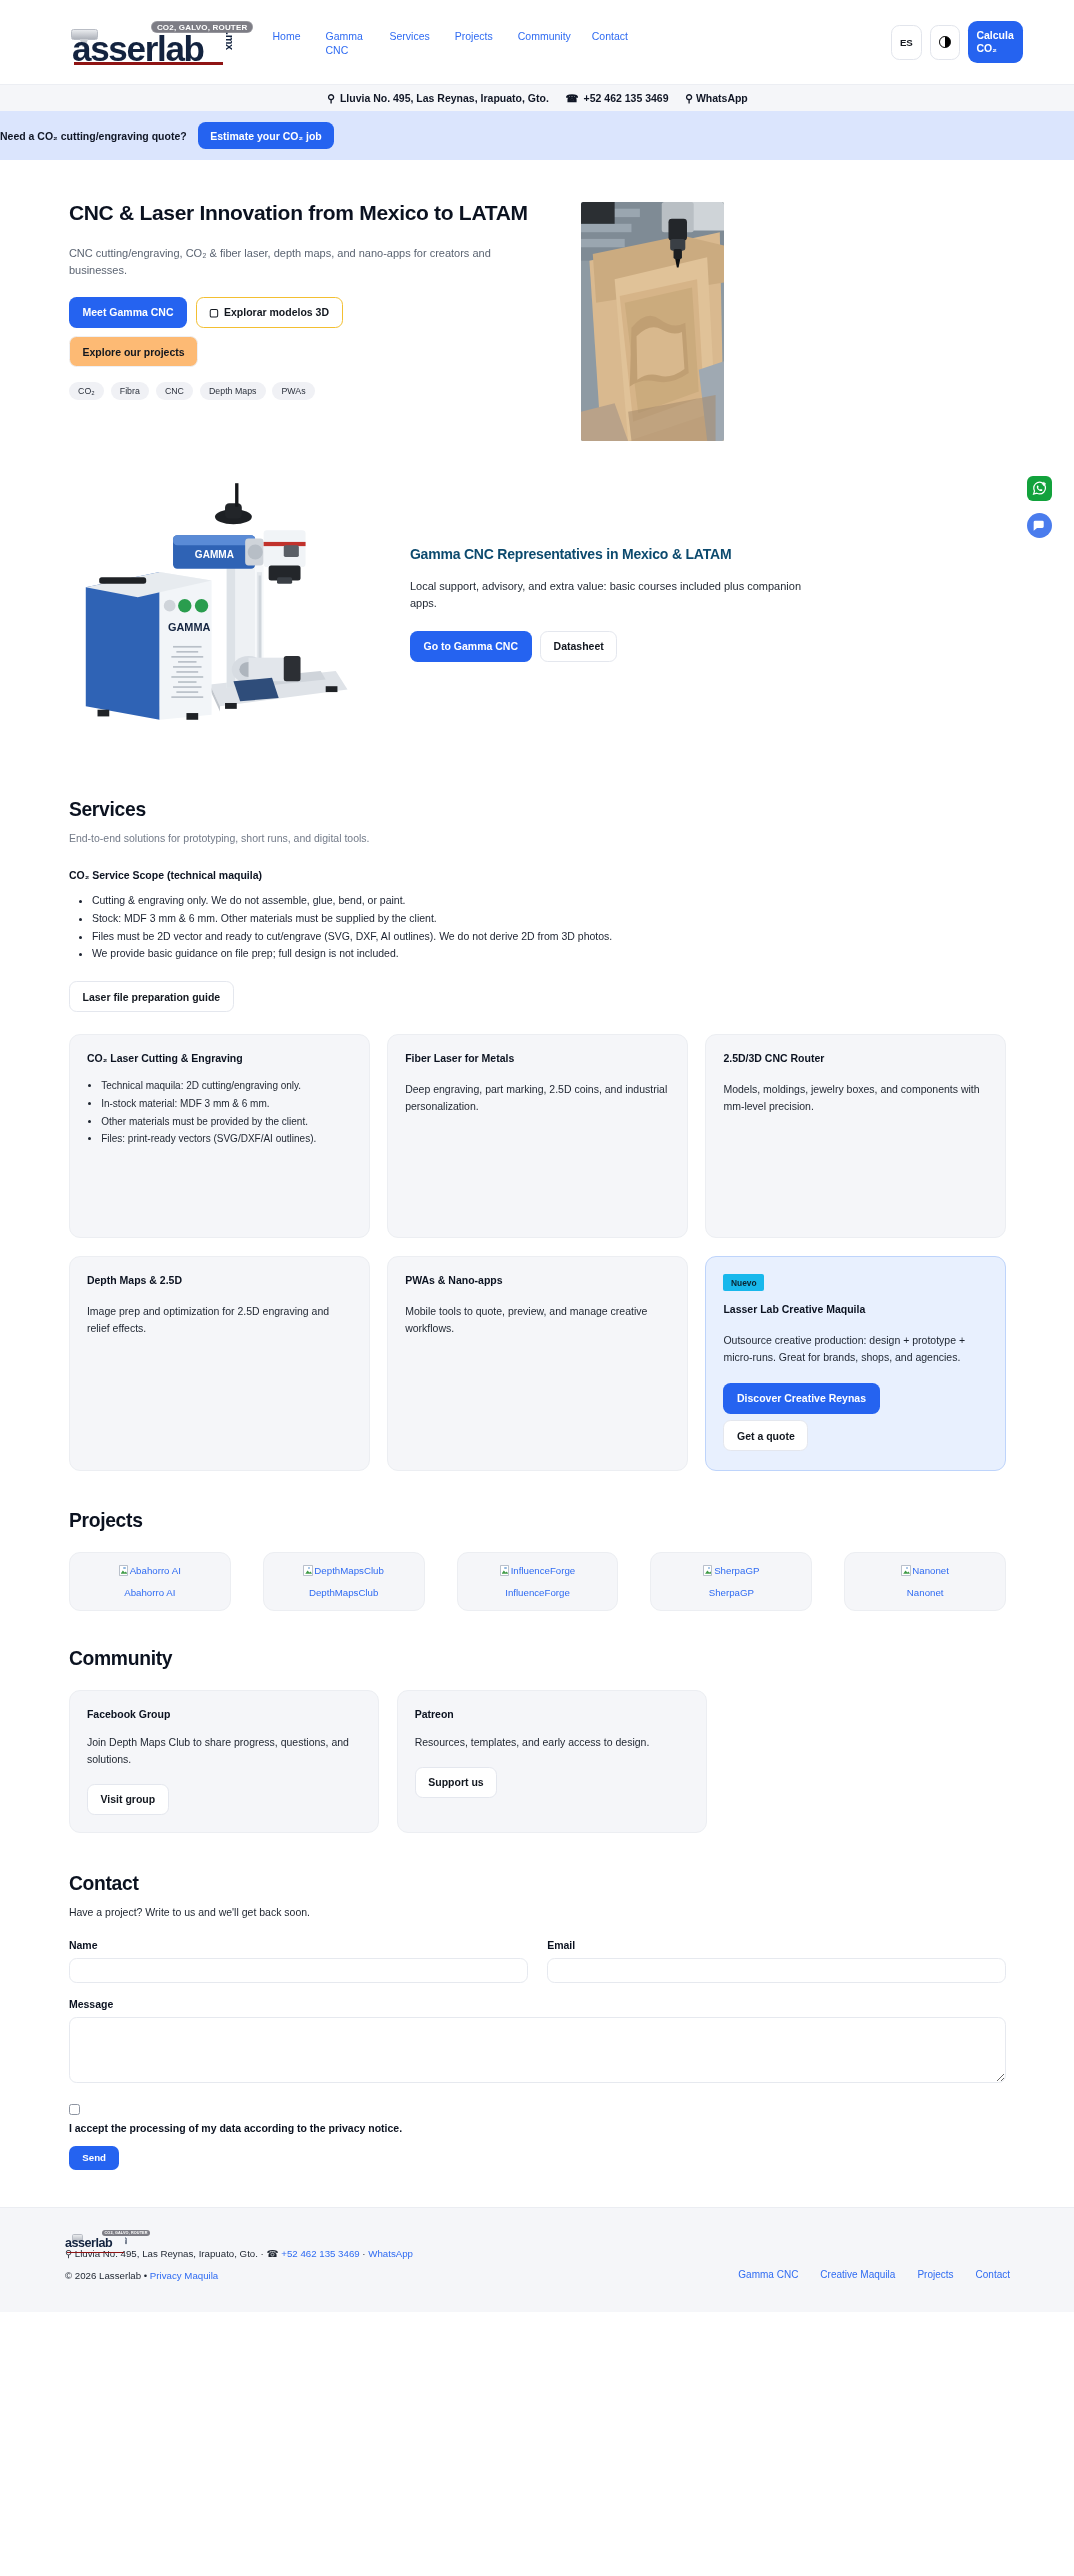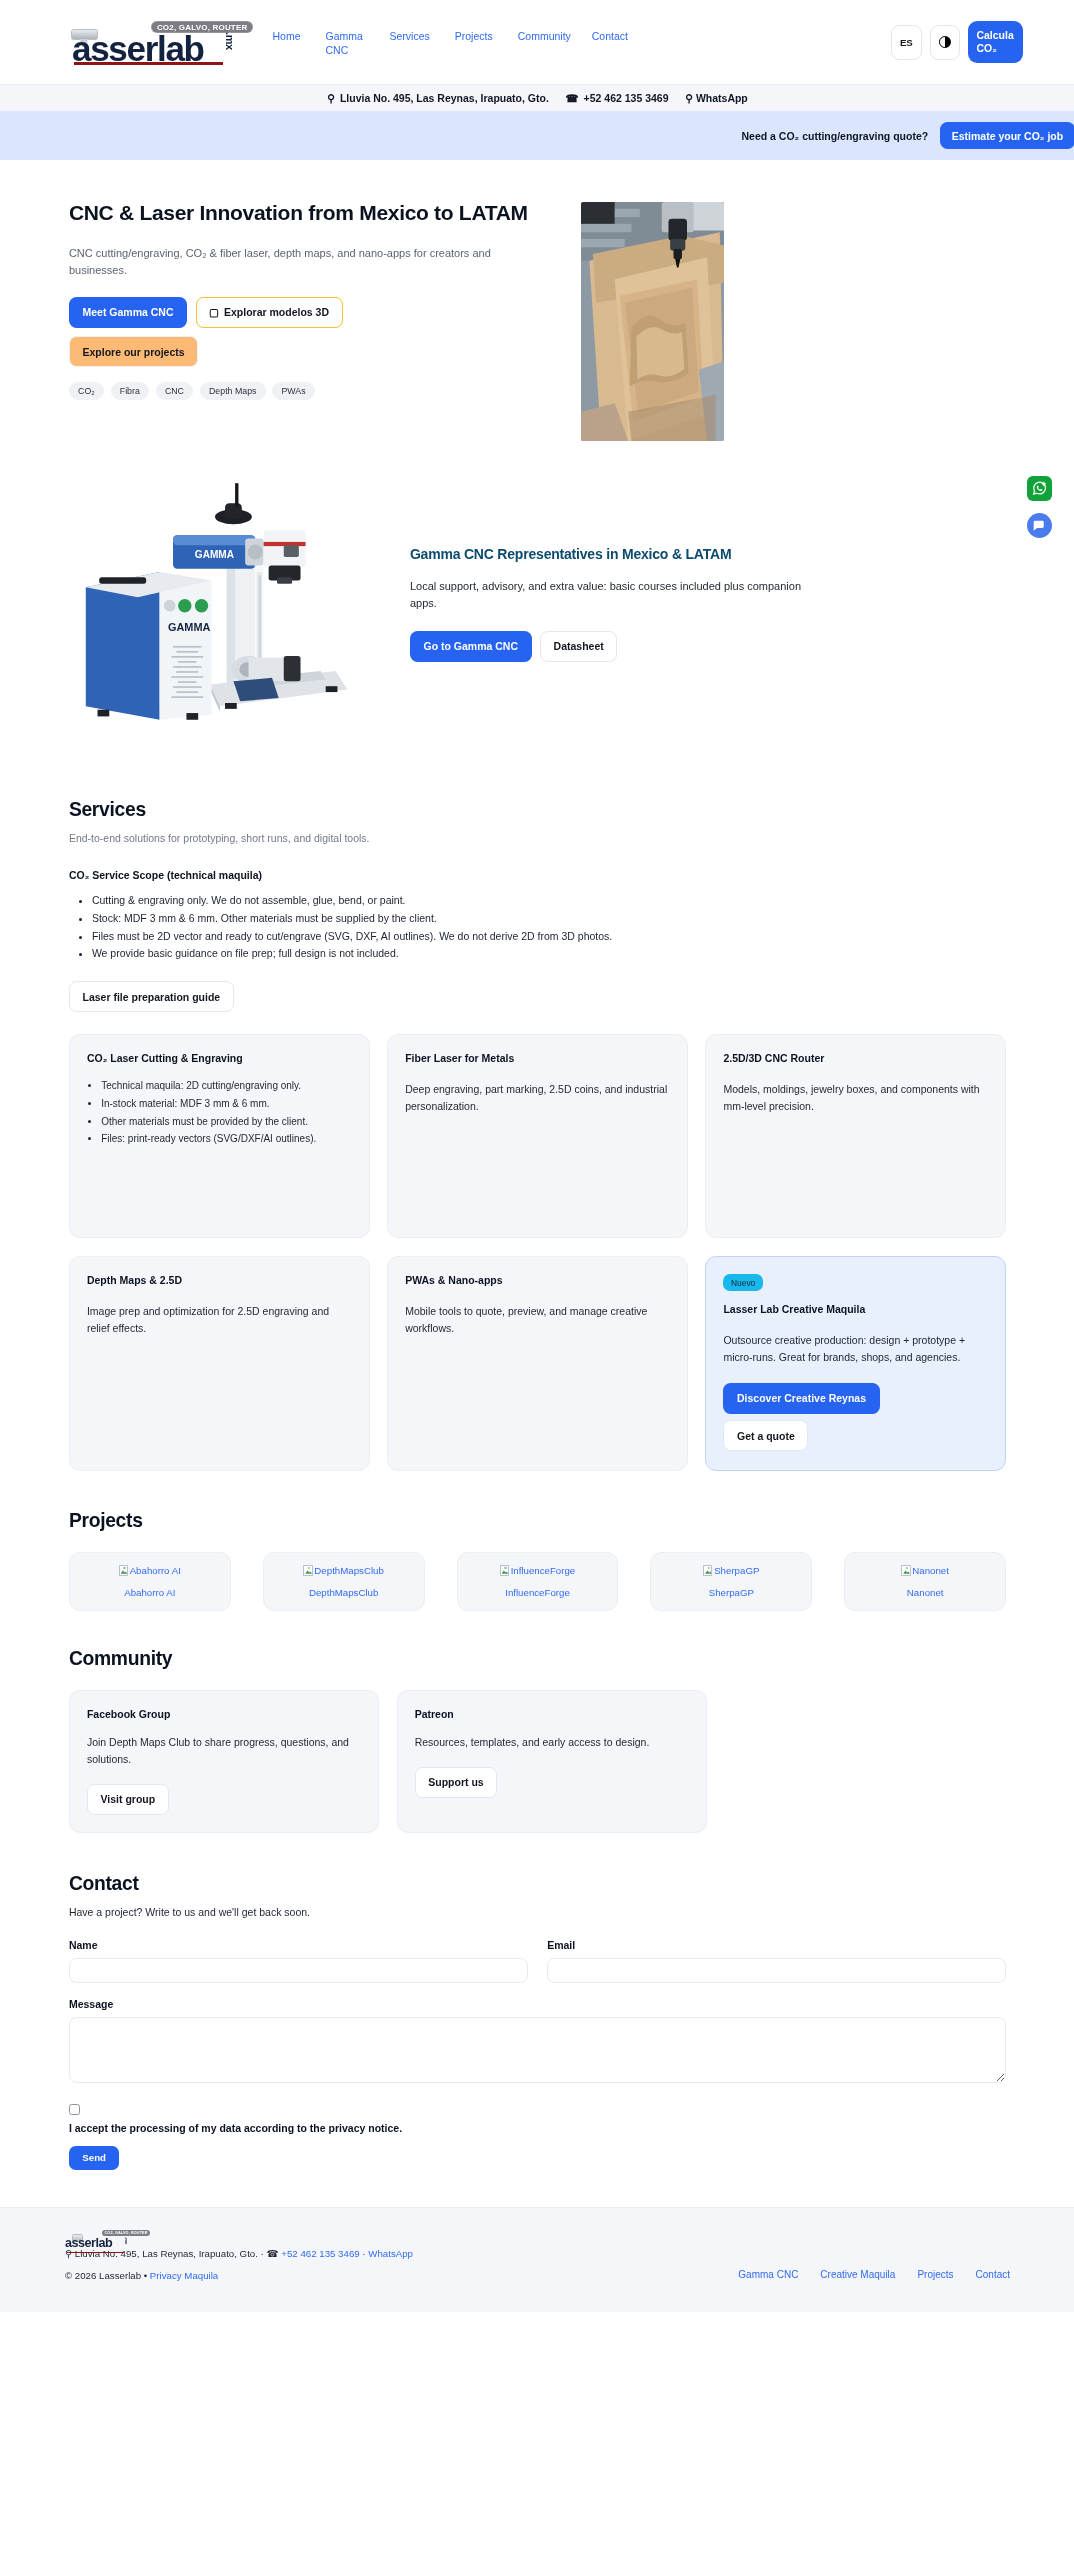--- a/index.html
+++ b/index.html
@@ -75,21 +75,21 @@
   .contact-strip{
     background:#f5f6f9;height:27px;display:flex;align-items:center;justify-content:center;
     font-size:10.5px;font-weight:700;color:#101625;gap:5px;
     border-top:0.8px solid #eceef3;
   }
   .contact-strip .sep{display:inline-block;width:6.7px}
   .contact-strip a{color:#101625;text-decoration:none}
 
   
   .quote-banner{
-    background:#dbe5fd;height:49px;display:flex;align-items:center;justify-content:flex-end;gap:11.8px;
+    background:#dbe5fd;height:49px;display:flex;align-items:center;justify-content:flex-start;gap:11.8px;
   }
   .quote-banner .q-text{font-size:10.5px;font-weight:700;color:#101625;}
   .quote-banner .q-btn{
     background:#2563f0;color:#fff;border:none;border-radius:7.6px;
     padding:7.6px 11.8px;font-size:10.5px;font-weight:700;cursor:pointer;
   }
 
   
   .wrap{width:964px;margin:0 auto;padding:0 13.4px;}
 
@@ -147,22 +147,22 @@
     min-height:204px;
   }
   .card h3{font-size:10.5px;font-weight:700;color:#0b1220;}
   .card p{margin-top:17px;font-size:10.5px;line-height:17px;color:#1d242f;}
   .card ul{margin-top:14.3px;padding-left:14.3px;}
   .card ul li{font-size:10px;line-height:16px;color:#1d242f;margin-bottom:1.7px;}
   .card.featured{
     background:#e8f0fe;border:0.8px solid #bed4fb;
   }
   .badge-new{
-    display:inline-block;background:#18b8ec;color:#0a2431;font-size:8.4px;font-weight:400;
-    border-radius:7px;padding:3.4px 7.6px;margin-bottom:11.8px;
+    display:inline-block;background:#18b8ec;color:#0a2431;font-size:8.4px;font-weight:700;
+    border-radius:2px;padding:3.4px 7.6px;margin-bottom:11.8px;
   }
   .card-btns{display:flex;flex-direction:column;align-items:flex-start;gap:6.7px;margin-top:17px;}
 
   
   .projects{padding-top:39px;}
   .grid5{display:grid;grid-template-columns:repeat(5,1fr);gap:32px;margin-top:20px;}
   .proj-card{
     background:#f5f6f9;border:0.8px solid #eceef2;border-radius:11px;height:59px;
     display:flex;flex-direction:column;align-items:center;justify-content:center;gap:11px;
     text-decoration:none;

